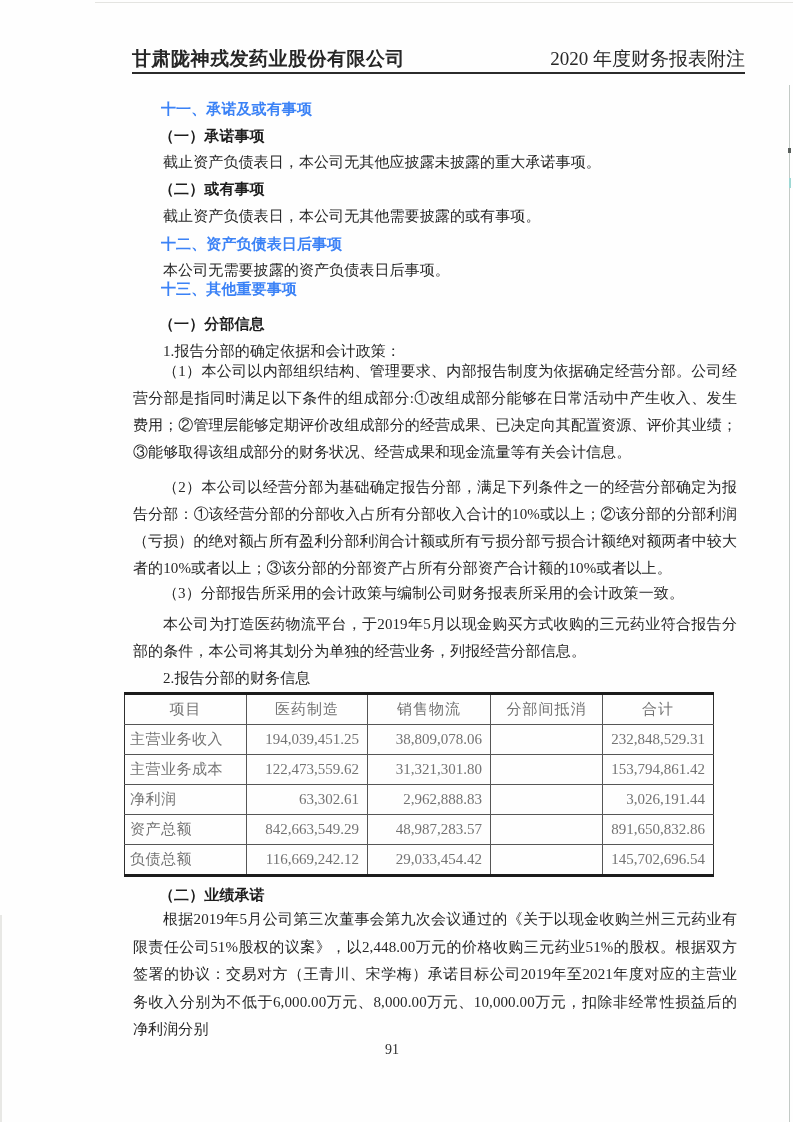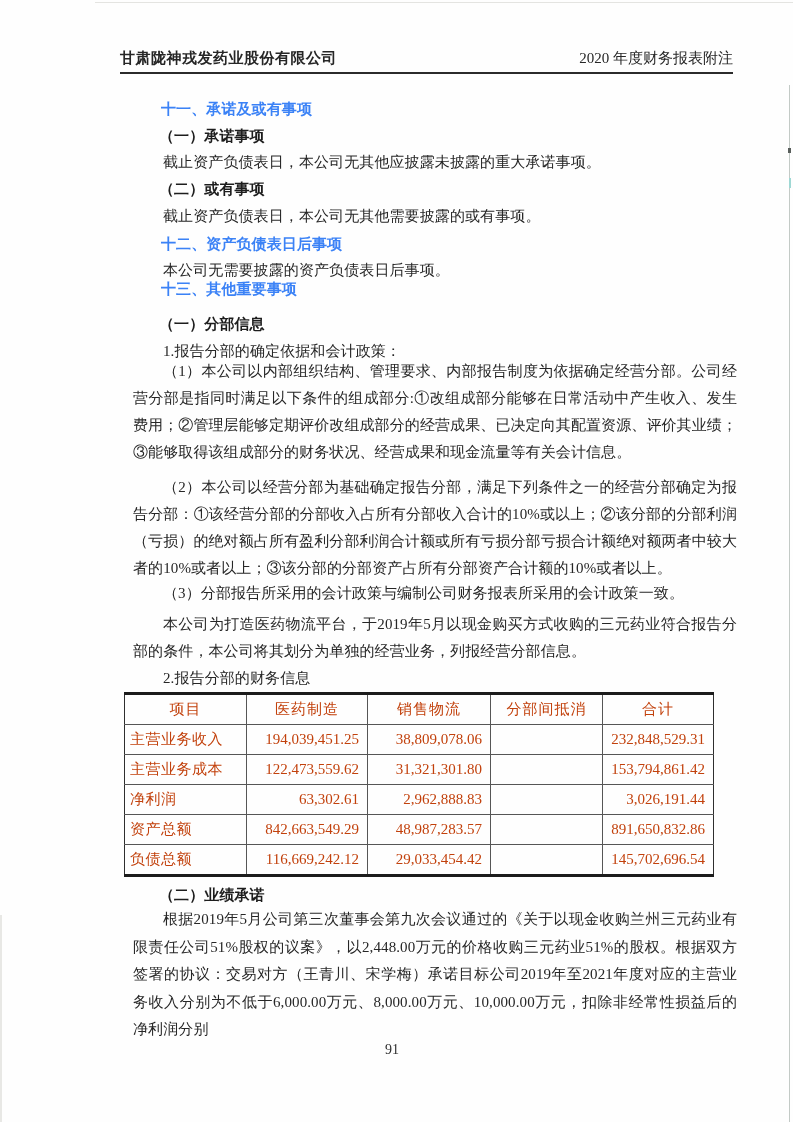--- a/index.html
+++ b/index.html
@@ -13,44 +13,44 @@
   }
   
   .scan-top    { position:absolute; top:2px; left:95px; right:0; height:1px; background:#e4e4e1; }
   .scan-right  { position:absolute; top:85px; bottom:0; right:3px; width:1px; background:#c3cac6; }
   .scan-right-tick { position:absolute; top:148px; right:2px; width:3px; height:5px; background:#5a5f5c; }
   .scan-right-cyan { position:absolute; top:178px; right:2px; width:2px; height:10px; background:#9fd8d4; }
   .scan-left   { position:absolute; left:0; top:915px; bottom:0; width:2px; background:#e8e8e5; }
 
   
   .hdr {
-    position:absolute; top:50px; left:120px; width:613px;
+    position:absolute; top:50px; left:132px; width:613px;
     display:flex; justify-content:space-between; align-items:flex-end;
     border-bottom:2px solid #2b2b2b; padding-bottom:5px;
-    font-size:15px; line-height:17px;
+    font-size:19px; line-height:17px;
   }
   .hdr-left  { font-weight:bold; letter-spacing:0.5px; }
   .hdr-right { font-weight:normal; }
 
   
   .tb {
     position:absolute; left:133px; width:604px;
     font-size:15px; line-height:27px; letter-spacing:0.1px;
     text-align:justify;
   }
   .indent { text-indent:30px; }
   .h1 { font-weight:bold; color:#3b82f6; text-indent:28px; }
   .h2 { font-weight:bold; color:#1d1d1d; text-indent:26px; }
 
   
   .seg-table {
     position:absolute; left:124px; top:692px; width:589px;
     border-collapse:collapse; table-layout:fixed;
     border-top:3px solid #1c1c1c; border-bottom:3px solid #1c1c1c;
-    font-size:15px; color:#c2410c;
+    font-size:15px; color:#737373;
   }
   .seg-table th, .seg-table td {
     border:1px solid #565656;
     height:29px; padding:0 6px;
     font-weight:normal; overflow:hidden; white-space:nowrap;
   }
   .seg-table th { text-align:center; letter-spacing:1px; }
   .seg-table td.lbl { text-align:left; padding-left:5px; letter-spacing:0.5px; }
   .seg-table td.num { text-align:right; padding-right:8px; }
   .seg-table tr > *:first-child { border-left:1px solid #2e2e2e; }

